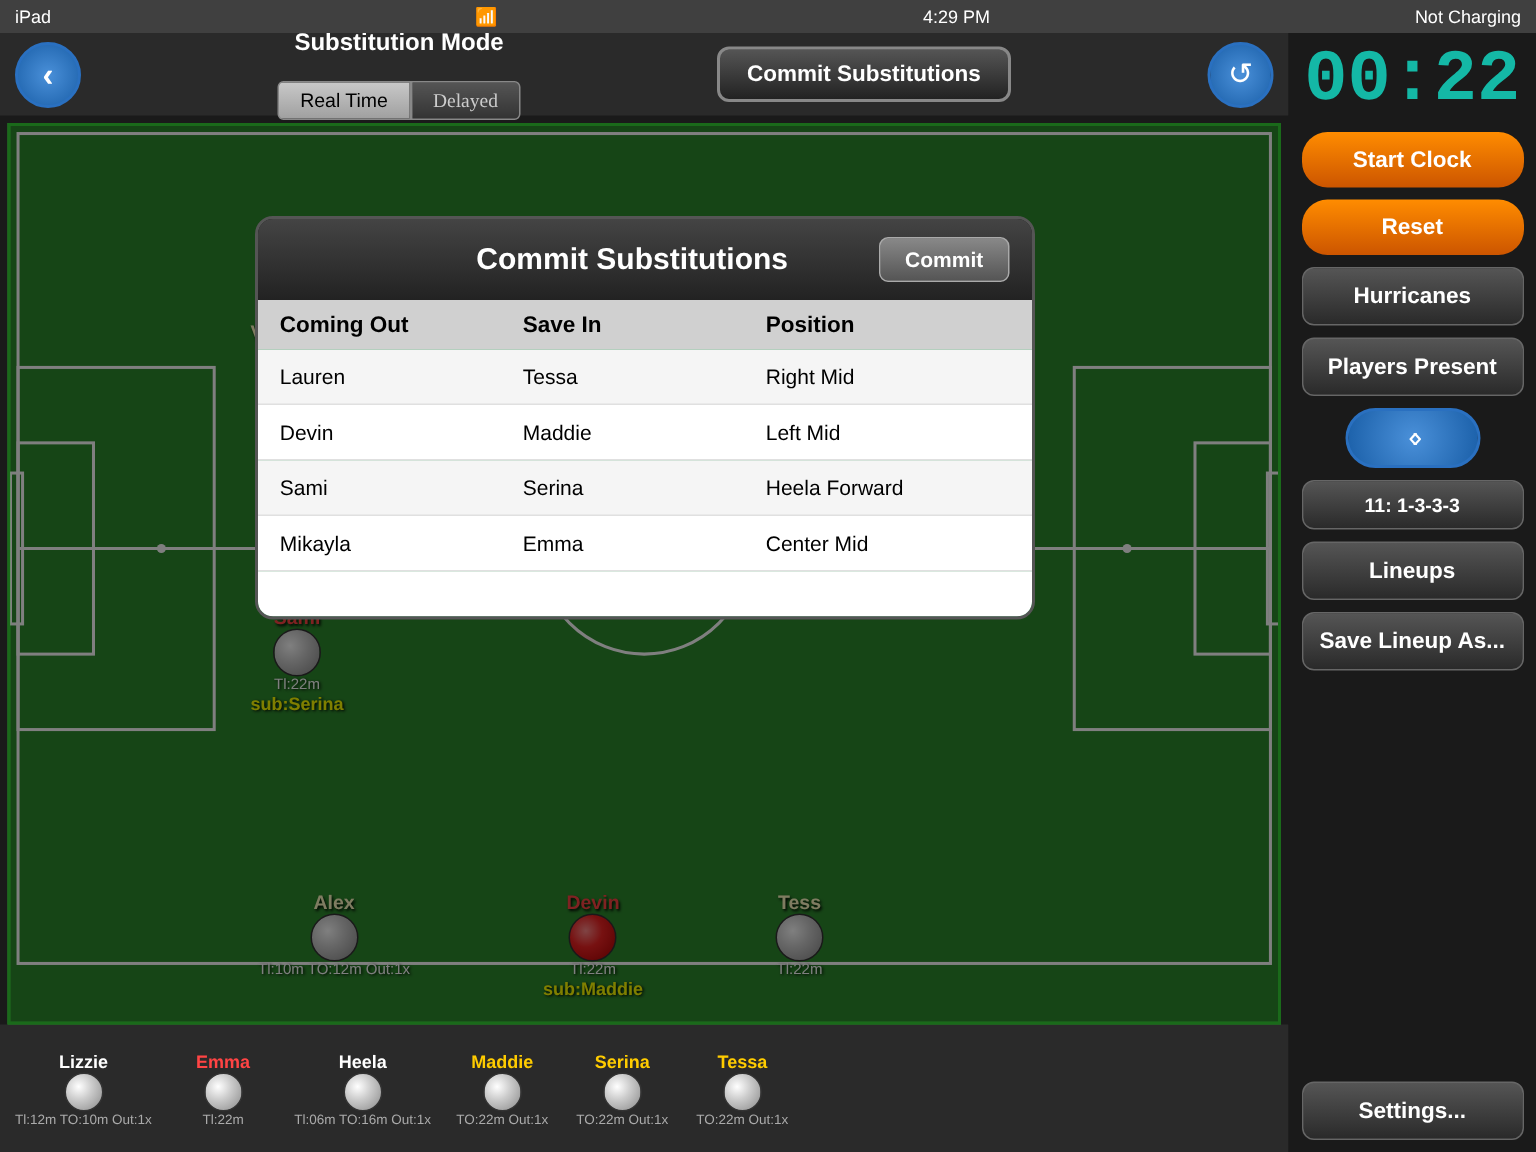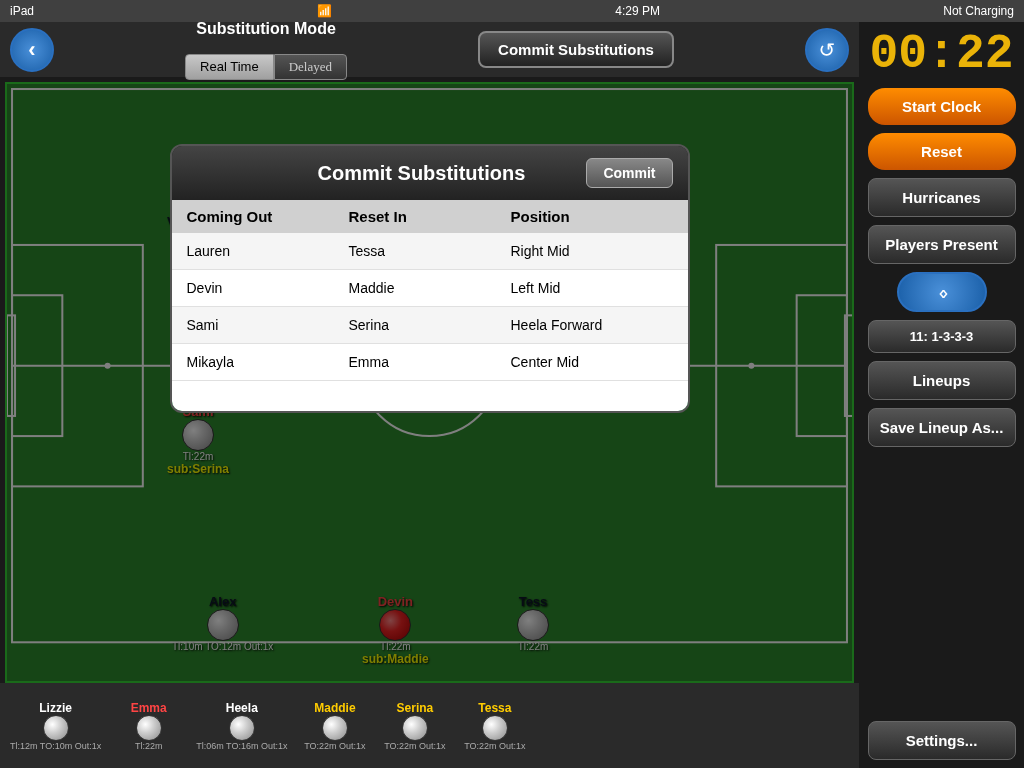--- a/index.html
+++ b/index.html
@@ -170,21 +170,21 @@
       width: 165px;
       background: #1a1a1a;
       display: flex;
       flex-direction: column;
       align-items: center;
       padding: 8px;
       gap: 8px;
     }
 
     .timer-display {
-      color: #eab308;
+      color: #14b8a6;
       font-size: 48px;
       font-weight: bold;
       font-family: 'Courier New', monospace;
       text-align: center;
       line-height: 1;
       margin-bottom: 2px;
     }
 
     .sidebar-btn {
       width: 148px;
@@ -321,21 +321,21 @@
     
     .player {
       position: absolute;
       display: flex;
       flex-direction: column;
       align-items: center;
       font-size: 11px;
     }
 
     .player-name {
-      color: #0f172a;
+      color: #fef9c3;
       font-weight: bold;
       font-size: 13px;
       text-shadow: 1px 1px 2px black;
     }
 
     .player-name.red {
       color: #ff4444;
       font-weight: bold;
     }
 
@@ -489,21 +489,21 @@
       <div class="modal-overlay">
         <div class="modal">
           <div class="modal-header">
             <div style="width:70px;"></div>
             <span class="modal-title">Commit Substitutions</span>
             <button class="commit-btn">Commit</button>
           </div>
           <div class="modal-table">
             <div class="modal-table-header">
               <span class="col">Coming Out</span>
-              <span class="col">Reset In</span>
+              <span class="col">Save In</span>
               <span class="col">Position</span>
             </div>
             <div class="modal-table-row">
               <span class="col">Lauren</span>
               <span class="col">Tessa</span>
               <span class="col">Right Mid</span>
             </div>
             <div class="modal-table-row">
               <span class="col">Devin</span>
               <span class="col">Maddie</span>

